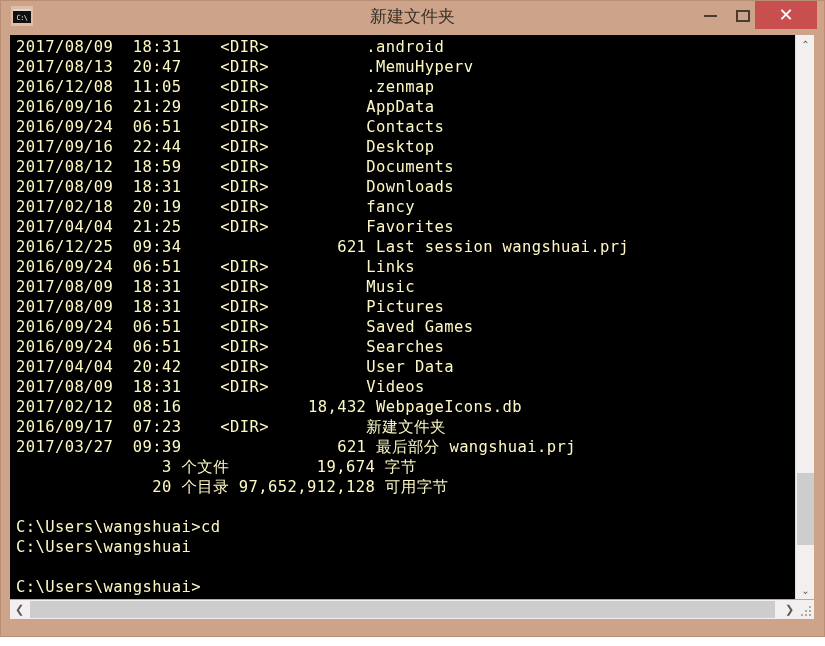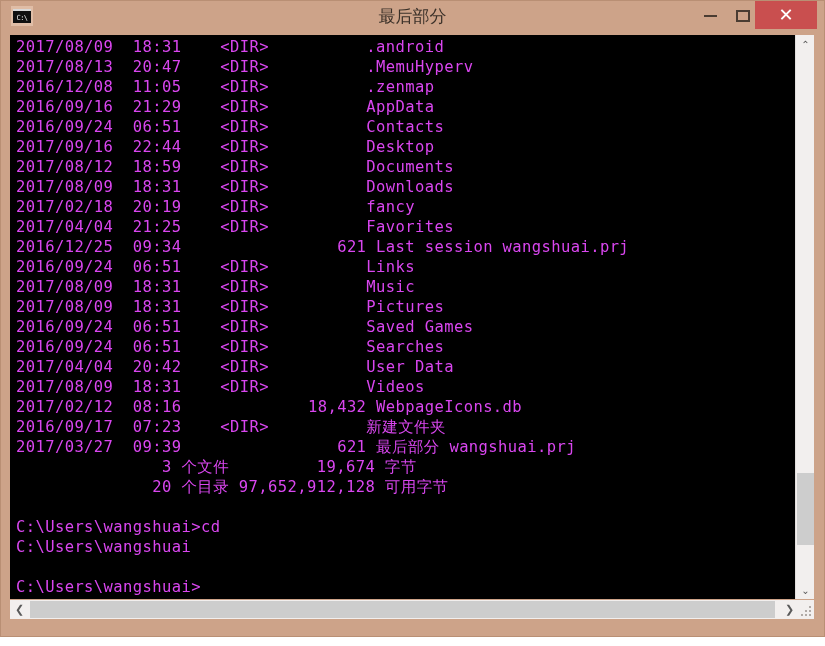--- a/index.html
+++ b/index.html
@@ -222,35 +222,35 @@
 </style>
 </head>
 <body>
 
 <div id="window" style="background: rgb(205, 163, 137);">
 
   <div id="titlebar" style="background: rgb(205, 163, 137);">
     <div id="app-icon">
       <div class="glyph">C:\</div>
     </div>
-    <div id="title-text">最后部分</div>
+    <div id="title-text">新建文件夹</div>
 
     <div class="win-btn" id="btn-min">
       <div class="min-glyph"></div>
     </div>
     <div class="win-btn" id="btn-max">
       <div class="max-glyph"></div>
     </div>
     <div class="win-btn" id="btn-close" style="background: rgb(201, 79, 79);">
       <span class="close-glyph">✕</span>
     </div>
   </div>
 
   <div id="console" style="background: rgb(0, 0, 0);">
-    <pre id="console-text" style="color: #d946ef;">2017/08/09  18:31    &lt;DIR&gt;          .android
+    <pre id="console-text" style="color: #fef9c3;">2017/08/09  18:31    &lt;DIR&gt;          .android
 2017/08/13  20:47    &lt;DIR&gt;          .MemuHyperv
 2016/12/08  11:05    &lt;DIR&gt;          .zenmap
 2016/09/16  21:29    &lt;DIR&gt;          AppData
 2016/09/24  06:51    &lt;DIR&gt;          Contacts
 2017/09/16  22:44    &lt;DIR&gt;          Desktop
 2017/08/12  18:59    &lt;DIR&gt;          Documents
 2017/08/09  18:31    &lt;DIR&gt;          Downloads
 2017/02/18  20:19    &lt;DIR&gt;          fancy
 2017/04/04  21:25    &lt;DIR&gt;          Favorites
 2016/12/25  09:34                621 Last session wangshuai.prj

